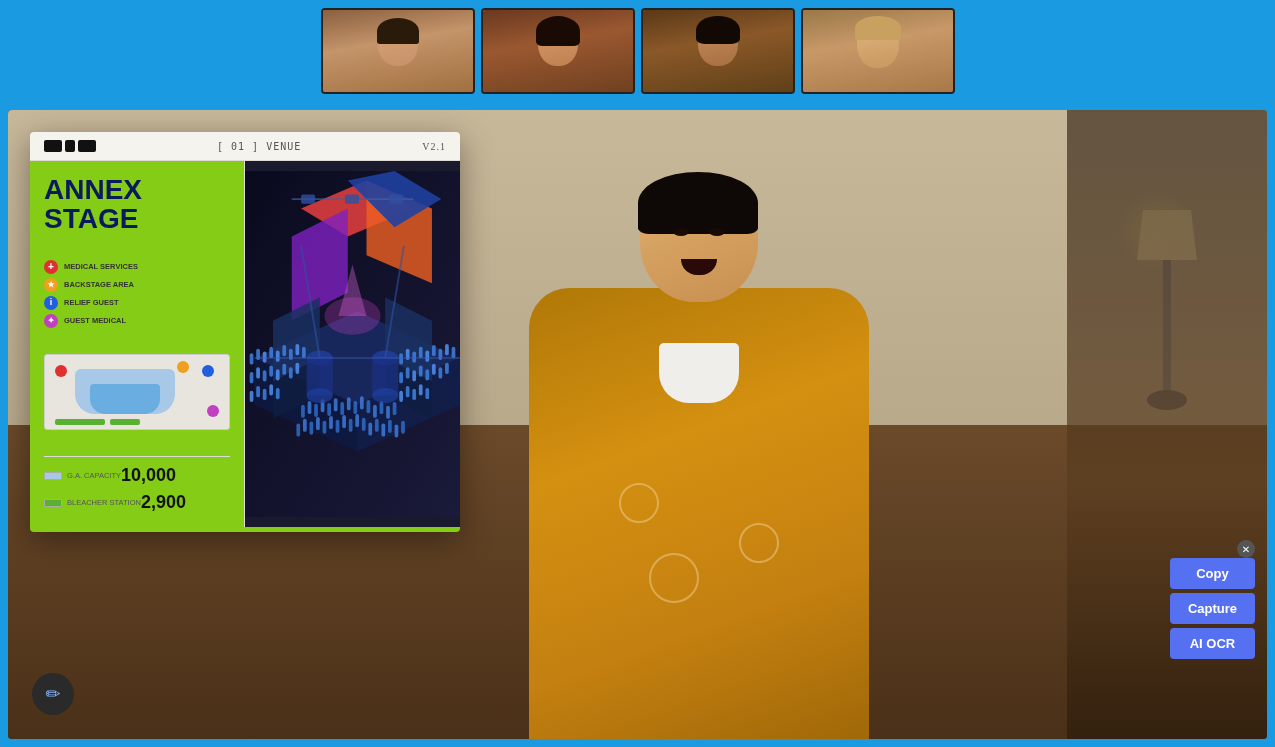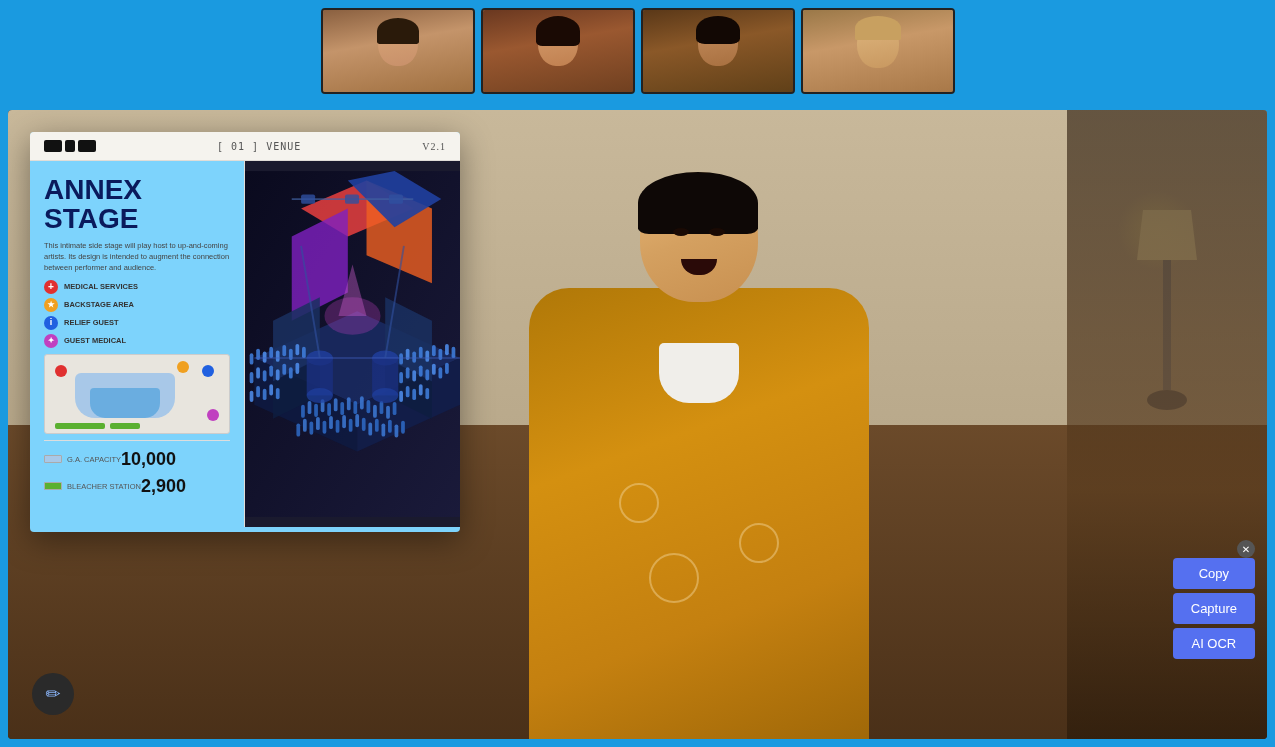--- a/index.html
+++ b/index.html
@@ -123,21 +123,21 @@
       background: radial-gradient(circle, rgba(255,240,150,0.6) 0%, transparent 70%);
     }
 
     
     .slide-overlay {
       position: absolute;
       top: 22px;
       left: 22px;
       width: 430px;
       height: 400px;
-      background: #7dd3fc;
+      background: #84cc16;
       border-radius: 4px;
       box-shadow: 0 8px 32px rgba(0,0,0,0.4);
       overflow: hidden;
       z-index: 5;
     }
 
     .slide-header {
       display: flex;
       align-items: center;
       justify-content: space-between;
@@ -181,21 +181,21 @@
       height: calc(100% - 34px);
     }
 
     .slide-left {
       width: 215px;
       padding: 14px;
       flex-shrink: 0;
       border-right: 1px solid #e0ddd8;
       display: flex;
       flex-direction: column;
-      gap: 6px;
+      gap: 26px;
     }
 
     .slide-title {
       font-size: 28px;
       font-weight: 900;
       color: #0a1a5c;
       line-height: 1.05;
       font-family: Arial, sans-serif;
     }
 
@@ -430,21 +430,21 @@
       color: white;
       font-size: 10px;
     }
 
     .ctx-btn {
       padding: 8px 18px;
       border: none;
       border-radius: 4px;
       cursor: pointer;
       font-size: 13px;
-      font-weight: 400;
+      font-weight: 700;
       text-align: center;
       min-width: 80px;
     }
 
     .ctx-btn.copy { background: #5570f0; color: white; }
     .ctx-btn.capture { background: #5570f0; color: white; }
     .ctx-btn.ai-ocr { background: #5570f0; color: white; }
 
     
     .thumb-overlay {
@@ -542,21 +542,20 @@
         <div class="logo-shape"></div>
       </div>
       <span class="slide-tag">[ 01 ] VENUE</span>
       <span class="slide-version">V2.1</span>
     </div>
 
     <div class="slide-body">
 
       <div class="slide-left">
         <div class="slide-title">ANNEX<br>STAGE</div>
-        <div class="slide-desc">This intimate side stage will play host to up-and-coming artists. Its design is intended to augment the connection between performer and audience.</div>
 
         <div class="legend-items">
           <div class="legend-item">
             <div class="legend-dot medical">
               <span class="legend-cross">+</span>
             </div>
             <span>MEDICAL SERVICES</span>
           </div>
           <div class="legend-item">
             <div class="legend-dot backstage">

